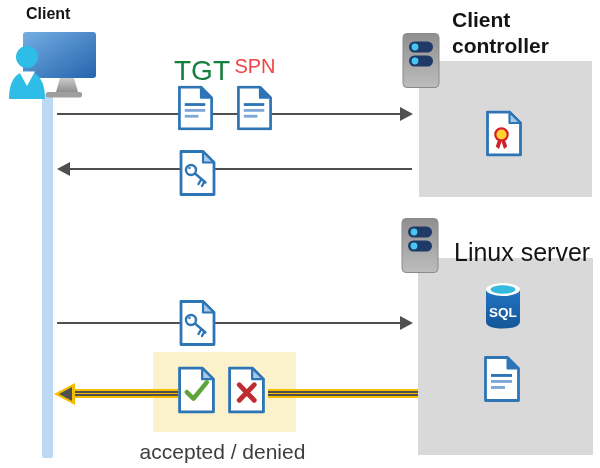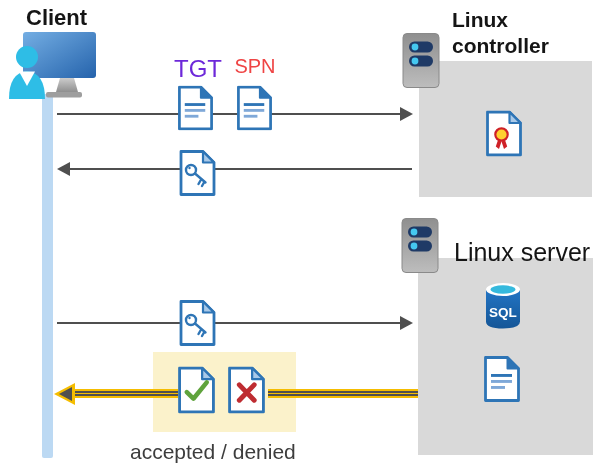--- a/index.html
+++ b/index.html
@@ -1,26 +1,26 @@
 <!DOCTYPE html>
 <html><head>
 <meta charset="utf-8">
 <style>
   html,body{margin:0;padding:0;background:#fff;}
   .canvas{
     position:relative;width:600px;height:468px;background:#ffffff;overflow:hidden;
     font-family:"Liberation Sans",sans-serif;
   }
   .lbl{position:absolute;color:#151515;}
-  .client-lbl{left:26px;top:5px;font-size:22px;font-weight:bold;}
+  .client-lbl{left:26px;top:5px;font-size:16px;font-weight:bold;}
   .dc-lbl{left:452px;top:7px;width:132px;font-size:21px;font-weight:bold;line-height:26px;}
   .lx-lbl{left:454px;top:238px;font-size:25px;font-weight:normal;white-space:nowrap;}
-  .tgt-lbl{left:174px;top:55px;width:44px;text-align:center;font-size:24px;color:#6d28d9;}
+  .tgt-lbl{left:174px;top:55px;width:44px;text-align:center;font-size:28px;color:#15803d;}
   .spn-lbl{left:233px;top:55px;width:44px;text-align:center;font-size:20px;color:#ef4444;}
-  .result-lbl{left:130px;top:440px;width:185px;font-size:21px;color:#3d3d3d;}
+  .result-lbl{left:130px;top:440px;width:185px;text-align:center;font-size:21px;color:#3d3d3d;}
   .keytab-lbl{left:428px;top:419px;width:148px;text-align:center;font-size:21px;color:#3d3d3d;}
 
   .graybox{position:absolute;background:#d9d9d9;}
   .dc-box{left:419px;top:61px;width:173px;height:136px;}
   .lx-box{left:418px;top:258px;width:175px;height:197px;}
 
   .lifeline{position:absolute;left:42px;top:94px;width:11px;height:364px;background:#bcd9f3;border-radius:2px;}
 
   .hline{position:absolute;height:2px;background:#4f4f4f;}
   .ah-r{position:absolute;width:0;height:0;border-top:7px solid transparent;border-bottom:7px solid transparent;border-left:13px solid #4f4f4f;}
@@ -164,19 +164,19 @@
     <ellipse cx="20" cy="8" rx="17" ry="6.5" fill="#ffffff"></ellipse>
     <ellipse cx="20" cy="8" rx="12.5" ry="4.2" fill="#35b9dd"></ellipse>
     <text x="20" y="35" text-anchor="middle" font-family="Liberation Sans, sans-serif" font-size="13.5" font-weight="bold" fill="#ffffff">SQL</text>
   </svg>
 
   <svg class="doc" style="left:482px;top:355px;" width="40" height="48" viewBox="0 0 40 46">
       <use href="#s-doc-text"></use>
     </svg>
 
   <div class="lbl client-lbl">Client</div>
-  <div class="lbl dc-lbl">Linux controller</div>
+  <div class="lbl dc-lbl">Client controller</div>
   <div class="lbl lx-lbl">Linux server</div>
   <div class="lbl tgt-lbl">TGT</div>
   <div class="lbl spn-lbl">SPN</div>
   <div class="lbl result-lbl">accepted / denied</div>
 
 </div>
 
 </body></html>

